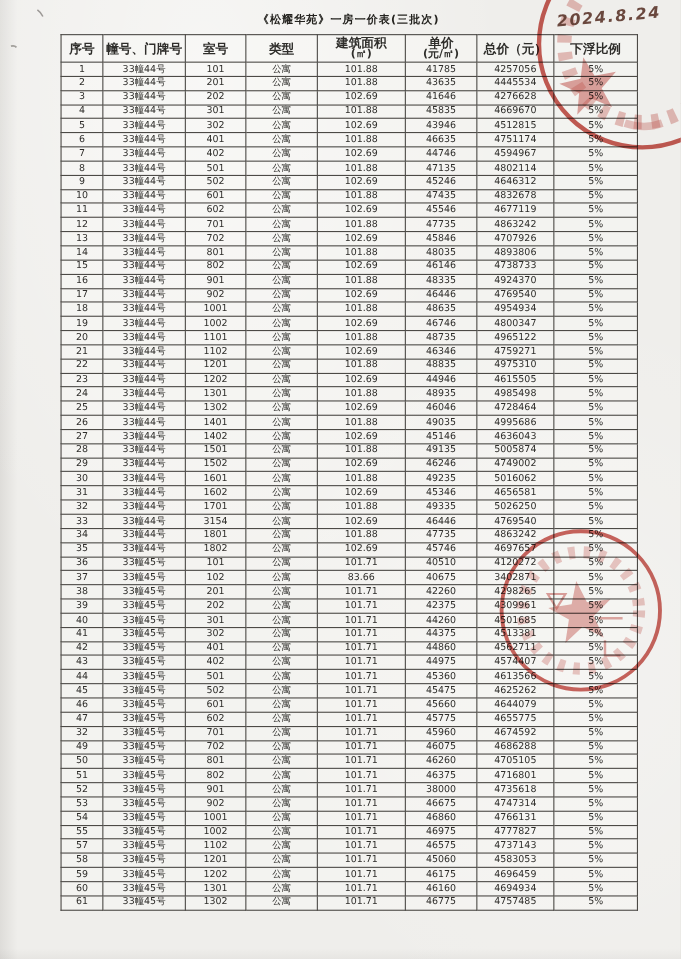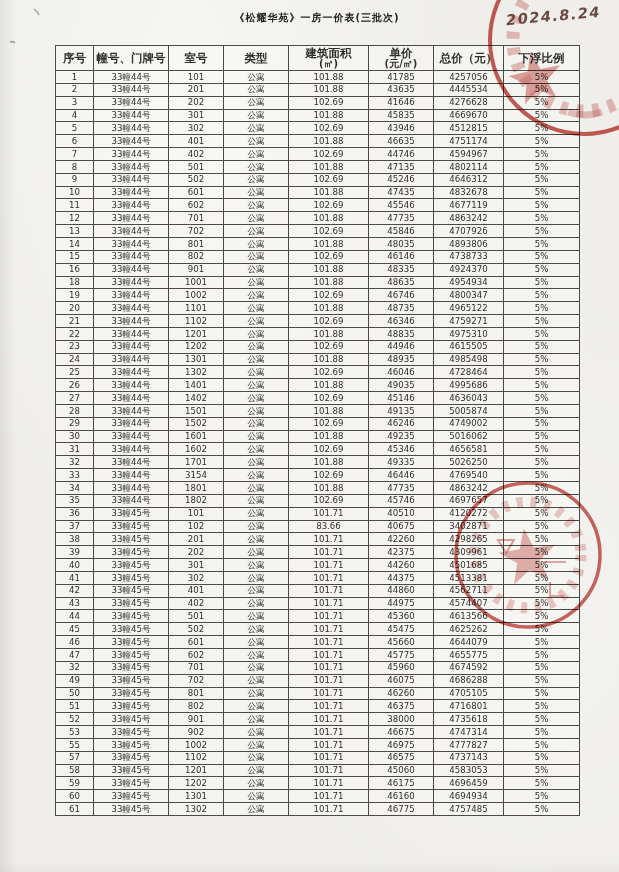--- a/index.html
+++ b/index.html
@@ -15,21 +15,21 @@
       linear-gradient(90deg, rgba(70,65,60,.10), rgba(70,65,60,0) 16px),
       linear-gradient(0deg, rgba(70,65,60,.05), rgba(70,65,60,0) 10px),
       #efeeeb;
   }
   .doc-title{
     position:absolute;left:55px;top:11px;width:524px;
     text-align:center;font-size:10px;font-weight:bold;color:#24231f;
     letter-spacing:1px;white-space:nowrap;
   }
   table.price{
-    position:absolute;left:55px;top:45px;width:524px;
+    position:absolute;left:55px;top:31px;width:524px;
     border-collapse:collapse;table-layout:fixed;
     background:rgba(252,251,249,.35);
   }
   table.price th, table.price td{
     border:1px solid #4c4a46;
     text-align:center;vertical-align:middle;
     color:#2f2e2b;overflow:hidden;white-space:nowrap;
   }
   table.price thead th{
     height:24px;padding:0;font-size:11.5px;font-weight:bold;line-height:1.05;
@@ -264,20 +264,30 @@
           <td>16</td>
           <td>33幢44号</td>
           <td>901</td>
           <td>公寓</td>
           <td>101.88</td>
           <td>48335</td>
           <td>4924370</td>
           <td>5%</td>
         </tr>
         <tr>
+          <td>17</td>
+          <td>33幢44号</td>
+          <td>902</td>
+          <td>公寓</td>
+          <td>102.69</td>
+          <td>46446</td>
+          <td>4769540</td>
+          <td>5%</td>
+        </tr>
+        <tr>
           <td>18</td>
           <td>33幢44号</td>
           <td>1001</td>
           <td>公寓</td>
           <td>101.88</td>
           <td>48635</td>
           <td>4954934</td>
           <td>5%</td>
         </tr>
         <tr>
@@ -621,20 +631,30 @@
           <td>5%</td>
         </tr>
         <tr>
           <td>53</td>
           <td>33幢45号</td>
           <td>902</td>
           <td>公寓</td>
           <td>101.71</td>
           <td>46675</td>
           <td>4747314</td>
+          <td>5%</td>
+        </tr>
+        <tr>
+          <td>54</td>
+          <td>33幢45号</td>
+          <td>1001</td>
+          <td>公寓</td>
+          <td>101.71</td>
+          <td>46860</td>
+          <td>4766131</td>
           <td>5%</td>
         </tr>
         <tr>
           <td>55</td>
           <td>33幢45号</td>
           <td>1002</td>
           <td>公寓</td>
           <td>101.71</td>
           <td>46975</td>
           <td>4777827</td>

